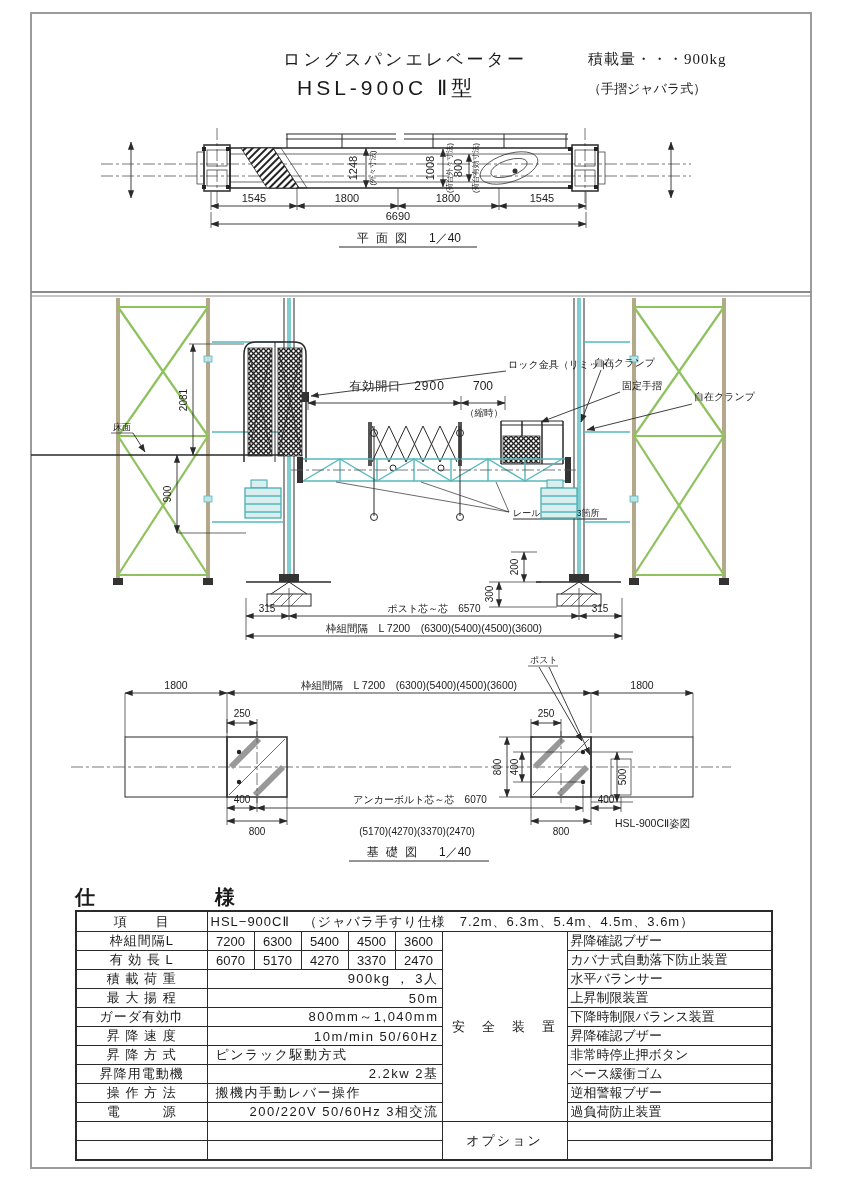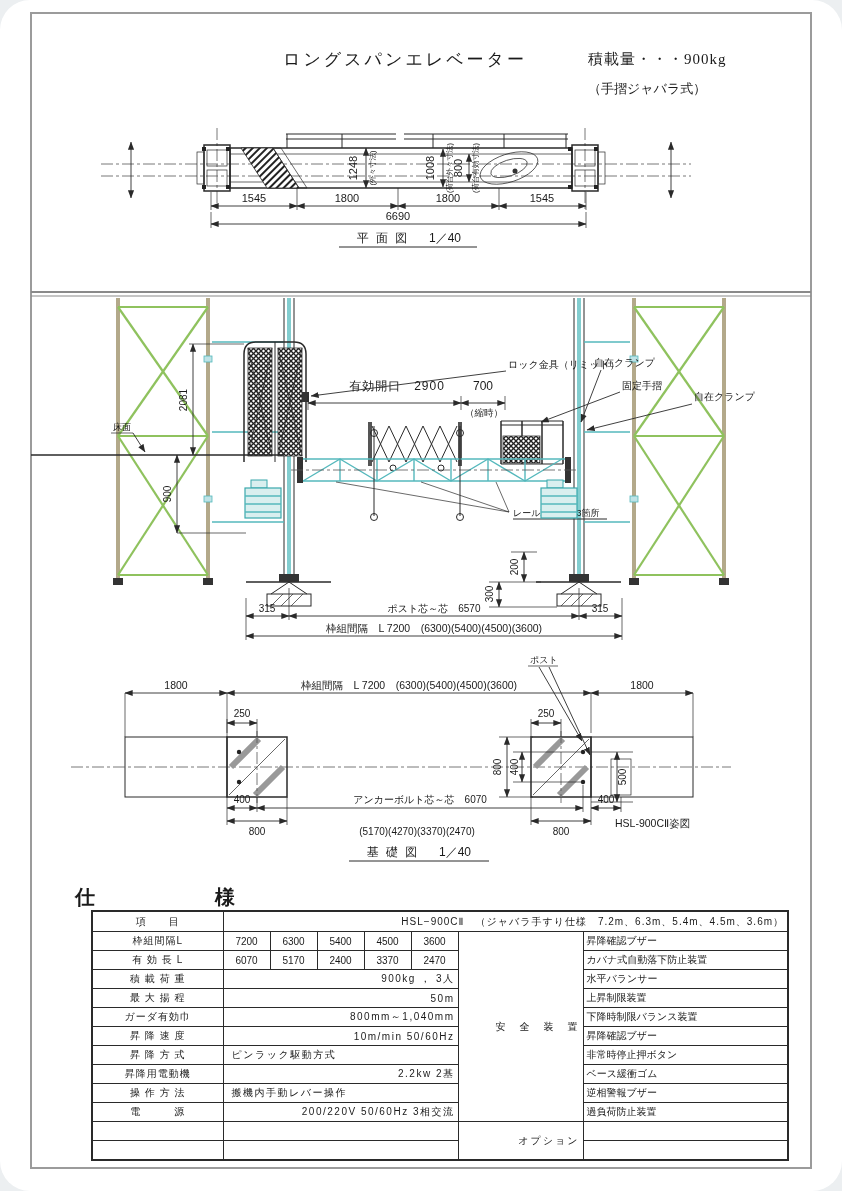--- a/index.html
+++ b/index.html
@@ -1,17 +1,17 @@
 <!DOCTYPE html>
 <html><head>
 <meta charset="utf-8">
 <style>
   html,body{margin:0;padding:0;background:#eceff1;}
   .sheet{position:relative;width:842px;height:1191px;background:#ffffff;margin:0 auto;
-         font-family:"Liberation Sans",sans-serif;color:#1a1a1a;overflow:hidden;border-radius:30px;}
+         font-family:"Liberation Sans",sans-serif;color:#1a1a1a;overflow:hidden;}
   .frame{position:absolute;left:30px;top:12px;width:778px;height:1153px;border:2px solid #9b9b9b;}
   .t1{position:absolute;left:283px;top:48px;font-size:17px;letter-spacing:3px;}
   .t2{position:absolute;left:297px;top:74px;font-size:21px;letter-spacing:4px;}
   .c1{position:absolute;left:588px;top:50px;font-size:15px;letter-spacing:1px;font-family:Liberation Serif, serif;}
   .c2{position:absolute;left:588px;top:80px;font-size:13px;}
   svg{position:absolute;overflow:visible;}
   #plan{left:41px;top:118px;}
   #elev{left:41px;top:276px;}
   #found{left:41px;top:645px;}
   
@@ -26,38 +26,39 @@
   .cynT{stroke:#6cc4c7;stroke-width:4;fill:none;opacity:.85}
   .gry{stroke:#8a8a8a;fill:none}
   svg text{font-family:"Liberation Sans",sans-serif;fill:#1a1a1a}
   .d7{font-size:7.5px}.d9{font-size:9px}.d95{font-size:9.5px}.d10{font-size:10px}
   .d105{font-size:10.5px}.d11{font-size:11px}.d12{font-size:12px}
   .mid{text-anchor:middle}.ls2{letter-spacing:2px}.ls1{letter-spacing:1px}
   
   .spec-title{position:absolute;left:75px;top:884px;width:696px;text-align:left;
               font-size:20px;font-weight:bold;}
   table.spec{position:absolute;left:75px;top:910px;width:696px;border-collapse:collapse;
-             table-layout:fixed;font-size:10px;border:2px solid #2a2a2a;margin-left:16px;}
+             table-layout:fixed;font-size:13px;border:2px solid #2a2a2a;}
   .spec td{border:1px solid #2a2a2a;height:18px;padding:0 3px;overflow:hidden;white-space:nowrap;}
   .spec tr.hdr td{height:19px;}
   .lab{text-align:center;letter-spacing:1px;}
   .num{text-align:center;}
   .val{text-align:right;letter-spacing:1.5px;}
   .val.left{text-align:left;padding-left:8px;}
-  .grp{text-align:right;letter-spacing:2px;}
+  .grp{text-align:center;letter-spacing:2px;}
   .sfy{text-align:left;padding-left:10px;}
-  .model{text-align:right;letter-spacing:1px;}
+  .model{text-align:left;letter-spacing:1px;}
 </style>
 </head>
 <body>
 
 <div class="sheet">
   <div class="frame"></div>
 
   <div class="t1">ロングスパンエレベーター</div>
+  <div class="t2">HSL-900C Ⅱ型</div>
   <div class="c1">積載量・・・900kg</div>
   <div class="c2">（手摺ジャバラ式）</div>
 
   <svg id="plan" width="760" height="140" viewBox="0 0 760 140">
     <defs>
       <marker id="arP" viewBox="0 0 10 10" refX="9.5" refY="5" markerWidth="9" markerHeight="9" orient="auto-start-reverse">
         <path d="M0,1.2 L10,5 L0,8.8 Z" fill="#2a2a2a"></path>
       </marker>
       <pattern id="dhP" width="5" height="5" patternUnits="userSpaceOnUse" patternTransform="rotate(45)">
         <rect width="5" height="5" fill="#fff"></rect>
@@ -476,21 +477,21 @@
       <td class="num">5400</td>
       <td class="num">4500</td>
       <td class="num">3600</td>
       <td class="grp" rowspan="10">安　全　装　置</td>
       <td class="sfy">昇降確認ブザー</td>
     </tr>
     <tr>
       <td class="lab">有 効 長 L</td>
       <td class="num">6070</td>
       <td class="num">5170</td>
-      <td class="num">2400</td>
+      <td class="num">4270</td>
       <td class="num">3370</td>
       <td class="num">2470</td>
       <td class="sfy">カバナ式自動落下防止装置</td>
     </tr>
     <tr>
       <td class="lab">積 載 荷 重</td>
       <td class="val" colspan="5">900kg ， 3人</td>
       <td class="sfy">水平バランサー</td>
     </tr>
     <tr>

